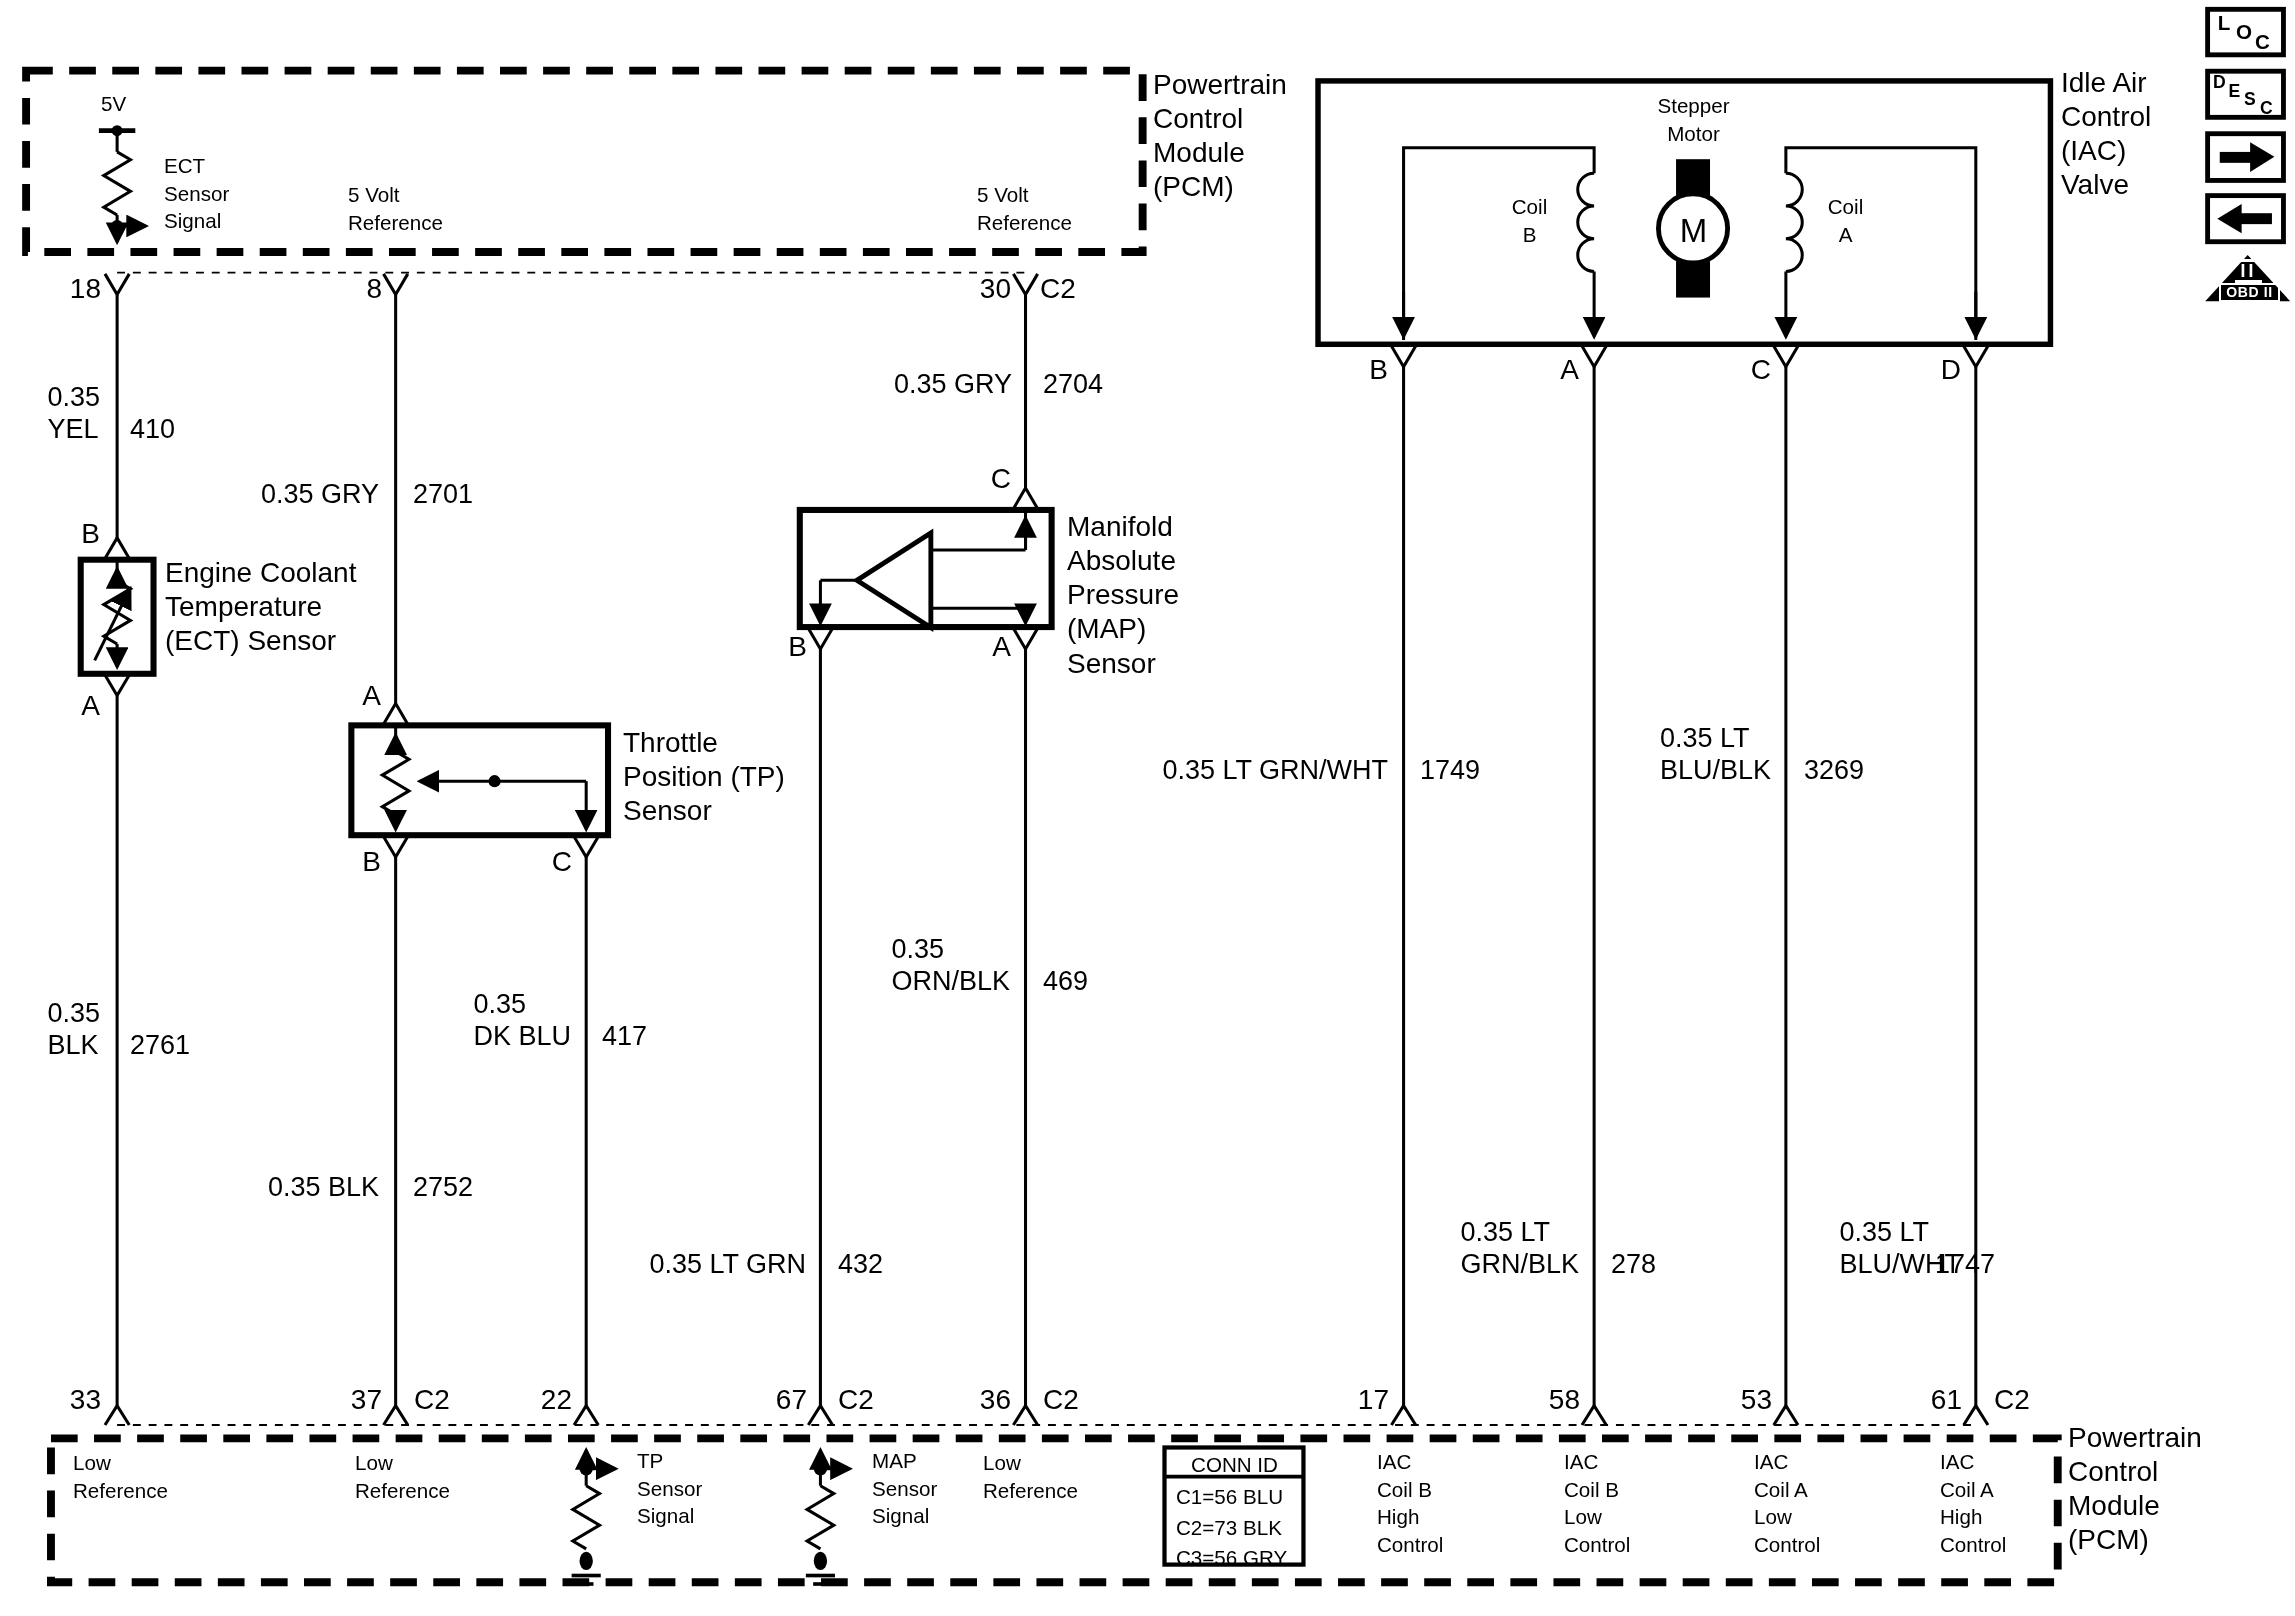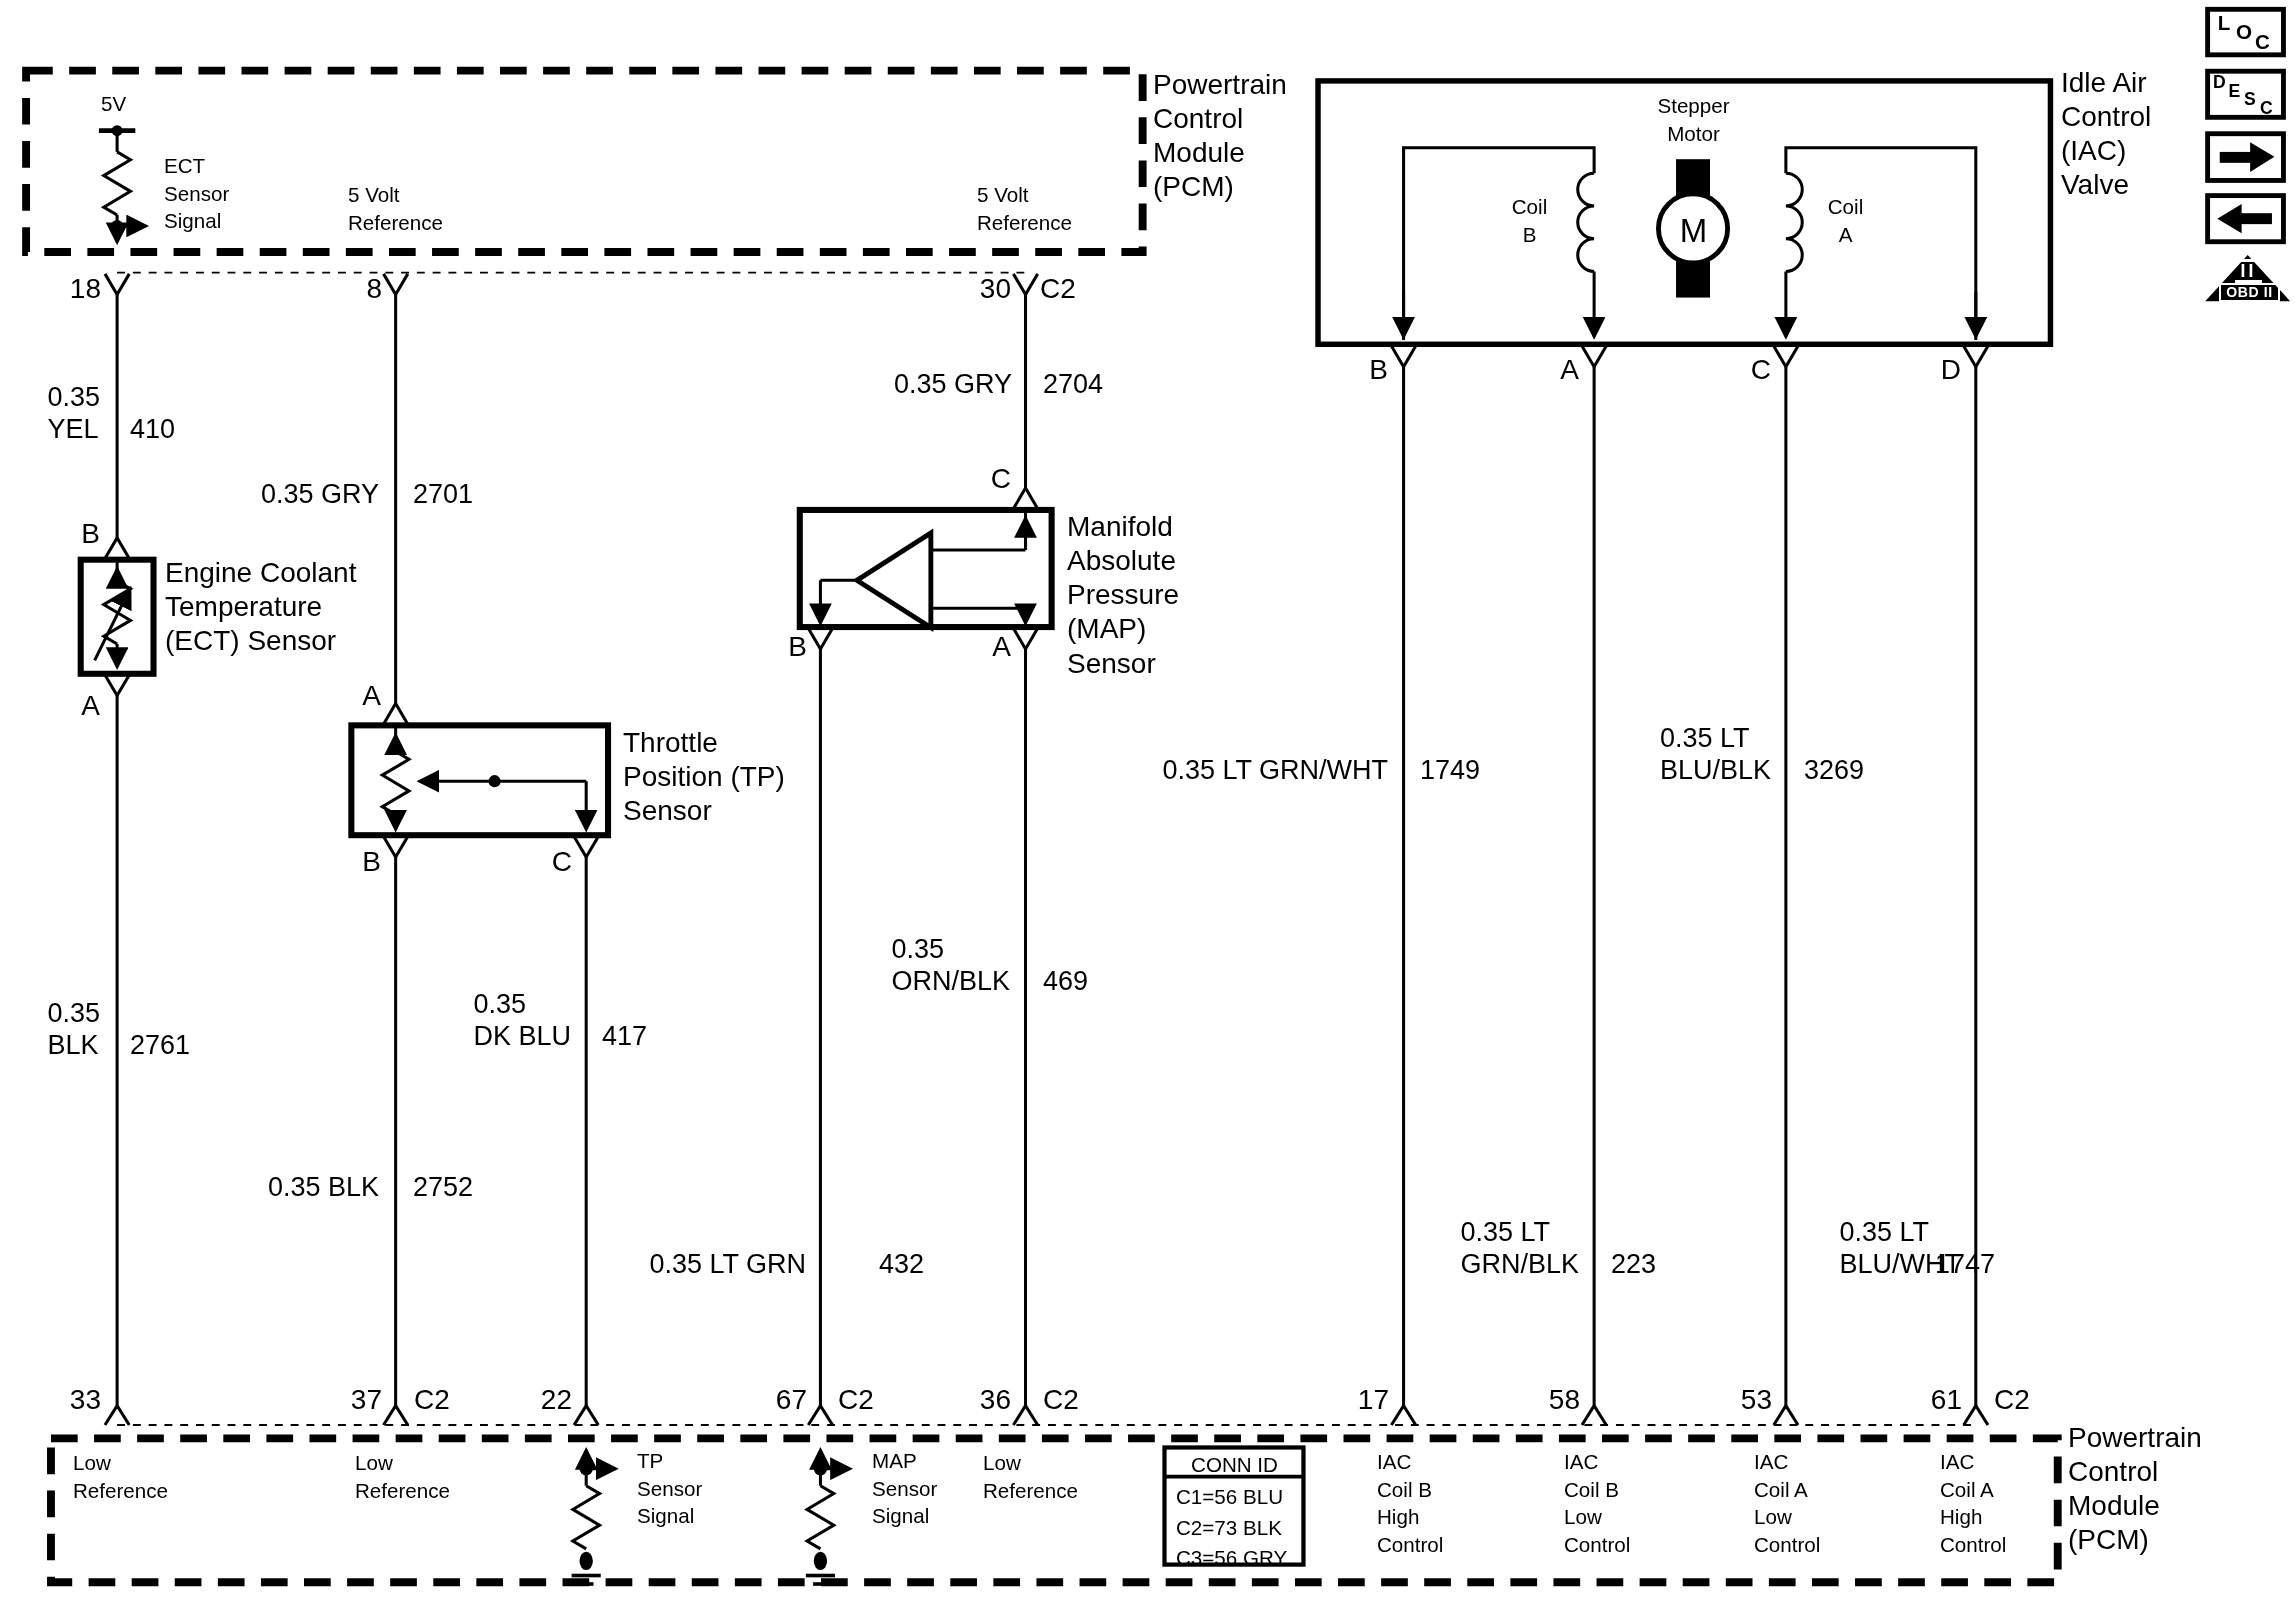--- a/index.html
+++ b/index.html
@@ -245,36 +245,36 @@
 <div class="t wire" style="left:130px;top:1029px;">2761</div>
 
 <div class="t wire" style="right:1724px;top:988px;">0.35
 DK BLU</div>
 <div class="t wire" style="left:602px;top:1020px;">417</div>
 
 <div class="t wire" style="right:1916px;top:1171px;">0.35 BLK</div>
 <div class="t wire" style="left:413px;top:1171px;">2752</div>
 
 <div class="t wire" style="right:1489px;top:1248px;">0.35 LT GRN</div>
-<div class="t wire" style="left:838px;top:1248px;margin-left:41px;">432</div>
+<div class="t wire" style="left:838px;top:1248px;">432</div>
 
 <div class="t wire" style="right:1285px;top:933px;">0.35
 ORN/BLK</div>
 <div class="t wire" style="left:1043px;top:965px;">469</div>
 
 <div class="t wire" style="right:907px;top:754px;">0.35 LT GRN/WHT</div>
 <div class="t wire" style="left:1420px;top:754px;">1749</div>
 
 <div class="t wire" style="right:524px;top:722px;">0.35 LT
 BLU/BLK</div>
 <div class="t wire" style="left:1804px;top:754px;">3269</div>
 
 <div class="t wire" style="right:716px;top:1216px;">0.35 LT
 GRN/BLK</div>
-<div class="t wire" style="left:1611px;top:1248px;">223</div>
+<div class="t wire" style="left:1611px;top:1248px;">278</div>
 
 <div class="t wire" style="right:334px;top:1216px;">0.35 LT
 BLU/WHT</div>
 <div class="t wire" style="left:1935px;top:1248px;">1747</div>
 
 <div class="t big" style="right:2194px;top:1383px;text-align:center;">33</div>
 <div class="t big" style="right:1913px;top:1383px;">37</div>
 <div class="t big" style="left:414px;top:1383px;">C2</div>
 <div class="t big" style="right:1723px;top:1383px;">22</div>
 <div class="t big" style="right:1488px;top:1383px;">67</div>

